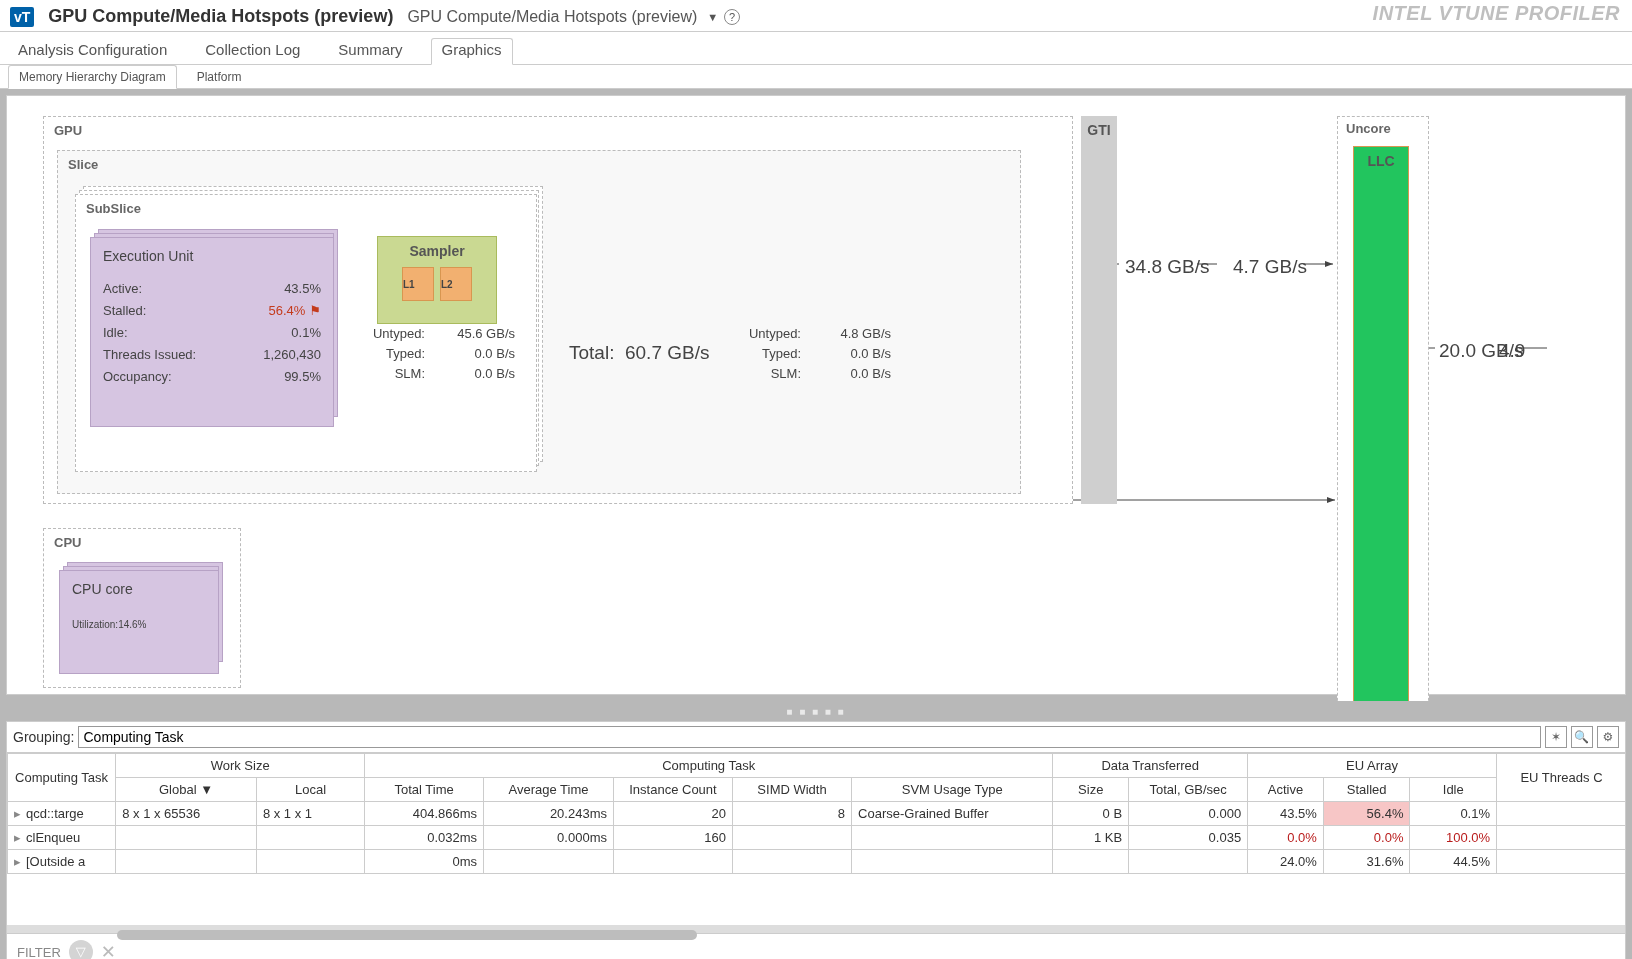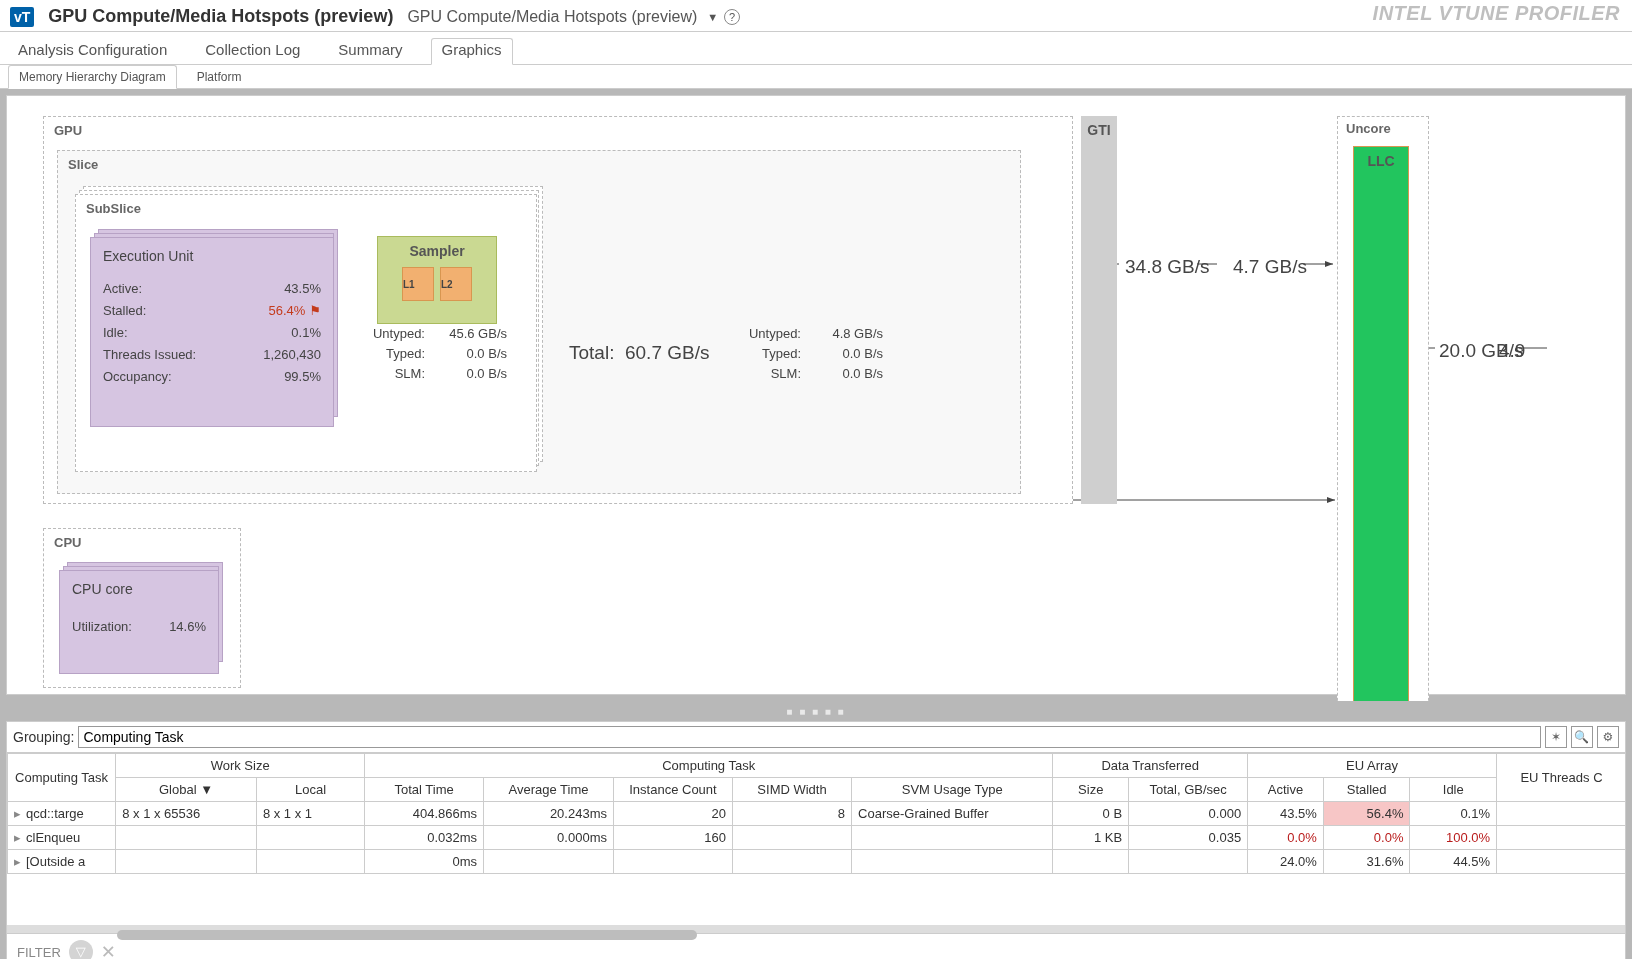--- a/index.html
+++ b/index.html
@@ -206,24 +206,24 @@
     .cc-layer3, .cc-layer2 { position:absolute; border:1px solid #b7a2c5; background:#d6c5e1; width:156px; height:100px; }
     .cc-layer3 { left: 8px; top:-8px; }
     .cc-layer2 { left: 4px; top:-4px; }
     .cpucore-box {
       position: absolute;
       border:1px solid #b7a2c5; background:#d6c5e1;
       width: 160px; height: 104px; left:0; top:0;
       padding: 10px 12px;
     }
     .cpucore-box .cc-title { font-size:14px; color:#444; margin-bottom:22px; }
-    .cpucore-box .row { display:flex; justify-content:space-between; font-size:13px; color:#444; }
+    .cpucore-box .row { display:flex; justify-content:flex-start; font-size:10px; color:#444; }
 
     .stats-block { position:absolute; font-size:13px; color:#444; }
-    .stats-block .row { display:flex; gap:12px; line-height:20px; }
+    .stats-block .row { display:flex; gap:20px; line-height:20px; }
     .stats-block .lbl { width:60px; text-align:right; }
     .stats-block .val { width:70px; text-align:right; }
 
     .arrow-label { position:absolute; font-size:19px; color:#444; }
 
     .svg-arrows { position:absolute; left:0; top:0; pointer-events:none; }
 
     
     .sep { height: 20px; background: #b8b8b8; position:relative; display:flex; justify-content:center; align-items:center;}
     .sep .dots { letter-spacing:2px; color:#e9e9e9; font-size:10px; }

